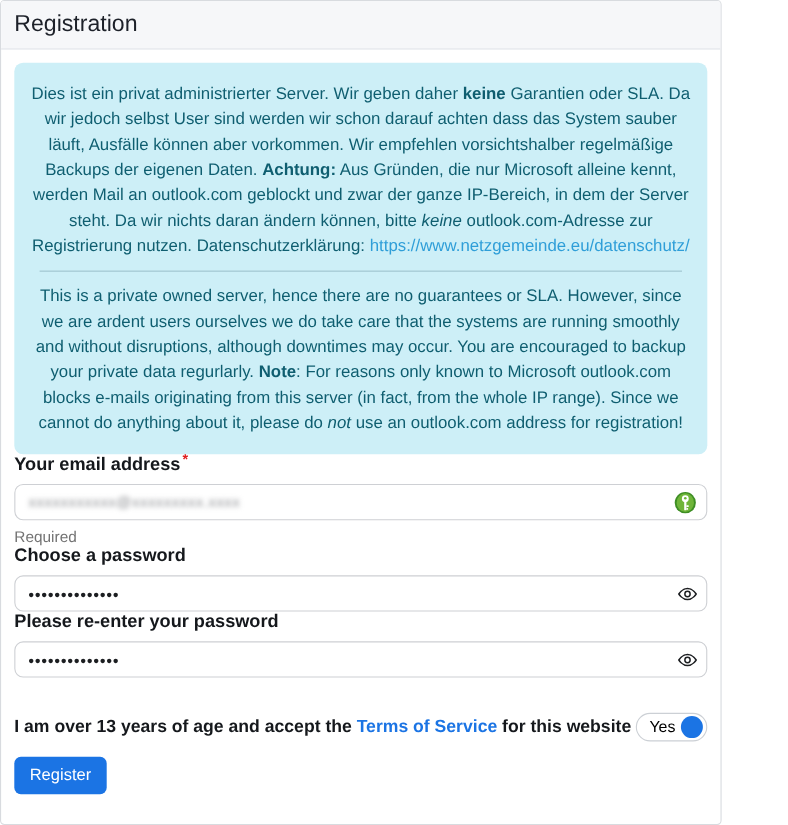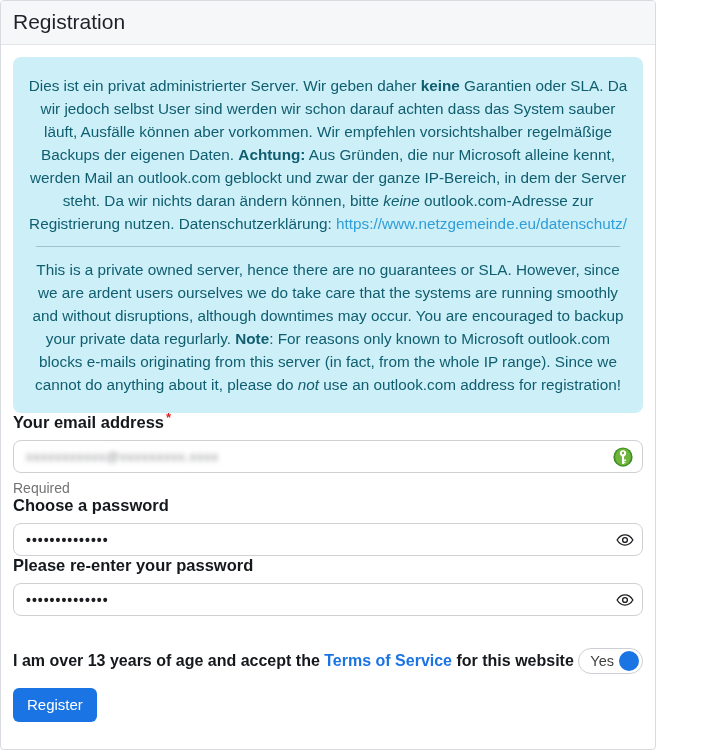--- a/index.html
+++ b/index.html
@@ -133,21 +133,21 @@
     align-items: center;
     height: 26px;
     border: 1px solid #ccd0d5;
     border-radius: 999px;
     background: #fff;
     padding: 0 3px 0 11px;
     cursor: pointer;
   }
   .toggle-label {
     font-size: 14.5px;
-    color: #404040;
+    color: #000000;
     margin-right: 5px;
   }
   .toggle-knob {
     width: 20px; height: 20px;
     border-radius: 50%;
     background: #1b74e4;
   }
 
   .register-btn {
     margin-top: 14px;

